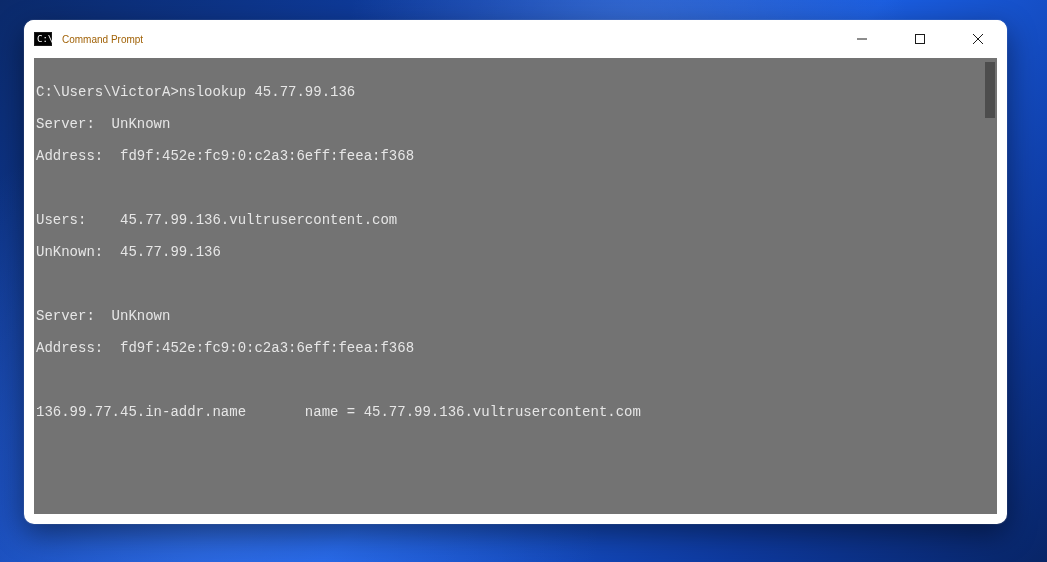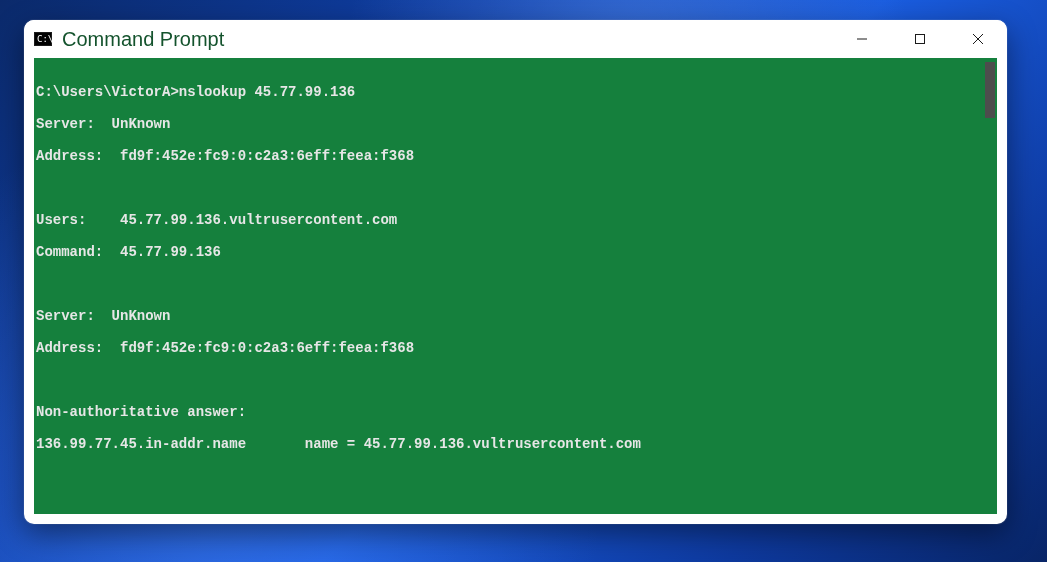--- a/index.html
+++ b/index.html
@@ -42,44 +42,43 @@
   }
   .titlebar .icon {
     width: 18px;
     height: 14px;
     margin-right: 10px;
     display: inline-flex;
     align-items: center;
     justify-content: center;
   }
   .titlebar .title-text {
-    font-size: 20px;
-    color: #14532d;
+    font-size: 10px;
+    color: #a16207;
     flex: 0 0 auto;
   }
   .titlebar .spacer { flex: 1 1 auto; }
   .win-controls {
     display: flex;
     height: 100%;
   }
   .win-btn {
     width: 58px;
     height: 100%;
     display: flex;
     align-items: center;
     justify-content: center;
     color: #1b1b1b;
   }
 
   .term-wrap {
     position: relative;
     flex: 1 1 auto;
     margin: 0 10px 10px 10px;
-    background: #15803d;
-    font-weight: bold;
+    background: #737373;
   }
   .terminal {
     position: absolute;
     inset: 0;
     overflow: hidden;
     padding: 10px 0 0 2px;
     font-family: Consolas, "Courier New", monospace;
     font-size: 14px;
     line-height: 16px;
     color: #e6e6e6;
@@ -133,26 +132,25 @@
       </div>
     </div>
 
     <div class="term-wrap">
       <div class="terminal">
 <span class="line">C:\Users\VictorA&gt;nslookup 45.77.99.136</span>
 <span class="line">Server:  UnKnown</span>
 <span class="line">Address:  fd9f:452e:fc9:0:c2a3:6eff:feea:f368</span>
 <span class="line"></span>
 <span class="line">Users:    45.77.99.136.vultrusercontent.com</span>
-<span class="line">Command:  45.77.99.136</span>
+<span class="line">UnKnown:  45.77.99.136</span>
 <span class="line"></span>
 <span class="line">Server:  UnKnown</span>
 <span class="line">Address:  fd9f:452e:fc9:0:c2a3:6eff:feea:f368</span>
 <span class="line"></span>
-<span class="line">Non-authoritative answer:</span>
 <span class="line">136.99.77.45.in-addr.name       name = 45.77.99.136.vultrusercontent.com</span>
 <span class="line"></span>
 
       </div>
       <div class="scrollbar"></div>
     </div>
 
   </div>
 </div>
 

